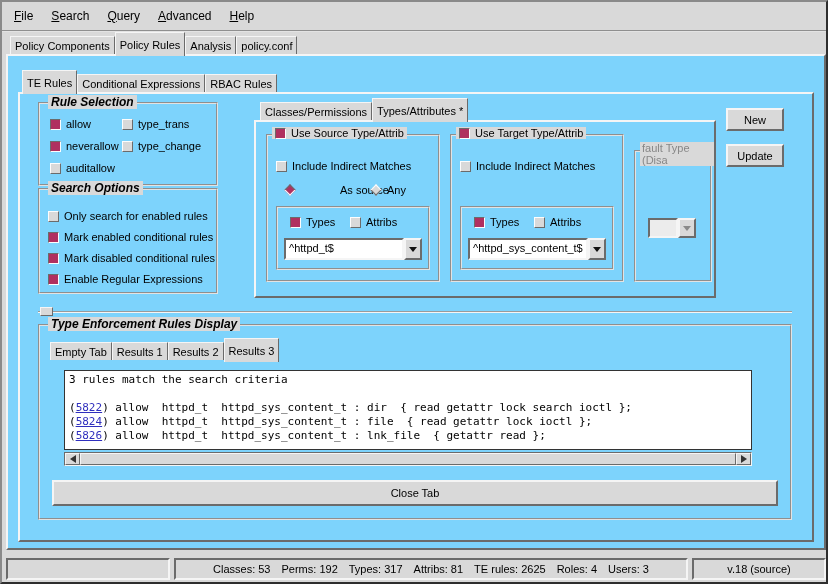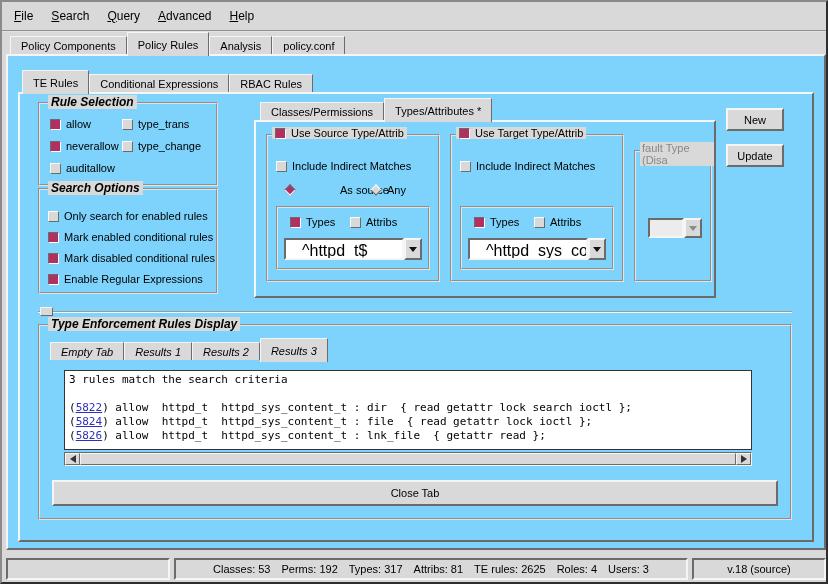--- a/index.html
+++ b/index.html
@@ -14,21 +14,21 @@
 
   
   .menubar { position: absolute; left: 0; top: 0; right: 0; height: 30px; display: flex;
              align-items: center; padding-left: 3px; border-bottom: 2px groove #e3e3e3; }
   .menu-item { padding: 3px 9px; font-size: 12px; cursor: default; }
   .menu-label { display: inline-block; }
   .menu-label::first-letter { text-decoration: underline; }
 
   
   .tabbar { position: absolute; display: flex; align-items: flex-end; height: 18px; z-index: 4; }
-  .tab { height: 18px; padding: 2px 10px; background: #d9d9d9; display: flex; align-items: center;
+  .tab { height: 18px; padding: 2px 4px; background: #d9d9d9; display: flex; align-items: center;
          white-space: nowrap; border: 1px solid; border-color: #f5f5f5 #6b6b6b #6b6b6b #f5f5f5;
          border-bottom: none; cursor: default; font-size: 11px; }
   .tab.active { height: 24px; margin-bottom: -2px; position: relative; z-index: 6; }
 
   
   .btn { position: absolute; background: #d9d9d9; border: 2px solid;
          border-color: #f5f5f5 #6b6b6b #6b6b6b #f5f5f5; display: flex; align-items: center;
          justify-content: center; font-size: 11px; cursor: default; }
 
   
@@ -42,21 +42,21 @@
   .diamond.checked { background: #b03060; border-color: #6b6b6b #fdfdfd #fdfdfd #6b6b6b; }
 
   .group-title { position: absolute; top: -9px; left: 8px; background: #d9d9d9; padding: 0 3px;
                  font-weight: bold; font-style: italic; font-size: 12px; z-index: 2; white-space: nowrap; }
   .cb-title { position: absolute; top: -9px; left: 4px; background: #d9d9d9; padding: 0 3px;
               display: flex; align-items: center; gap: 5px; z-index: 2; white-space: nowrap; }
 
   
   .combo { position: absolute; display: flex; height: 22px; }
   .combo .entry { flex: 1 1 auto; min-width: 0; background: #fff; border: 2px solid;
-                  border-color: #6b6b6b #f5f5f5 #f5f5f5 #6b6b6b; padding: 2px 16px; font-size: 16px;
+                  border-color: #6b6b6b #f5f5f5 #f5f5f5 #6b6b6b; padding: 2px 3px; font-size: 11px;
                   overflow: hidden; white-space: nowrap; }
   .combo .dd { width: 18px; flex: 0 0 auto; background: #d9d9d9; border: 2px solid;
                border-color: #f5f5f5 #6b6b6b #6b6b6b #f5f5f5; display: flex; align-items: center;
                justify-content: center; }
   .arrow-down { width: 0; height: 0; border-left: 4px solid transparent;
                 border-right: 4px solid transparent; border-top: 5px solid #111; }
   .combo.disabled .entry { background: #ececec; }
   .combo.disabled .arrow-down { border-top-color: #8a8a8a; }
 
   
@@ -242,21 +242,21 @@
 
       <div class="btn" style="left:706px; top:14px; width:58px; height:23px;">New</div>
       <div class="btn" style="left:706px; top:50px; width:58px; height:23px;">Update</div>
 
       <div class="sash-line" style="left:18px; top:217px; width:754px;"></div>
       <div class="abs raised1" style="left:20px; top:213px; width:13px; height:9px;"></div>
 
       <div class="group" style="left:18px; top:230px; width:754px; height:196px;">
         <span class="group-title">Type Enforcement Rules Display</span>
 
-        <div class="tabbar" style="left:10px; top:16px;font-style:italic;">
+        <div class="tabbar" style="left:10px; top:16px;">
           <div class="tab">Empty Tab</div>
           <div class="tab">Results 1</div>
           <div class="tab">Results 2</div>
           <div class="tab active">Results 3</div>
         </div>
 
         <div class="textarea mono" style="left:24px; top:44px; width:688px; height:80px;">
           <div class="ta-line">3 rules match the search criteria</div>
           <div class="ta-line"></div>
           <div class="ta-line"><span>(</span><a class="rule-link">5822</a><span>) allow  httpd_t  httpd_sys_content_t : dir  { read getattr lock search ioctl };</span></div>

